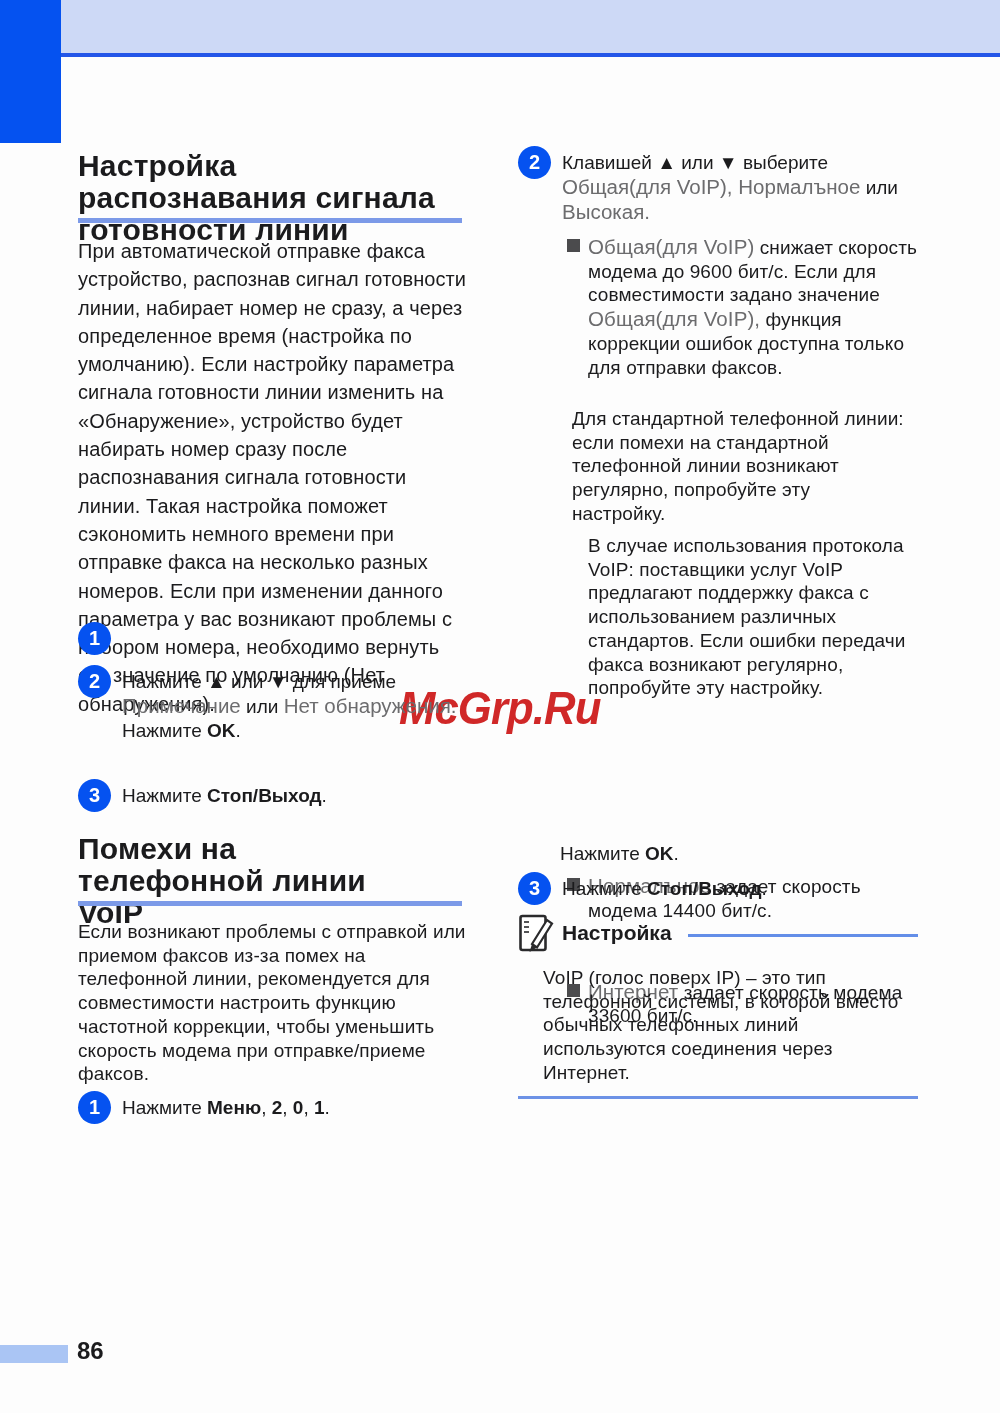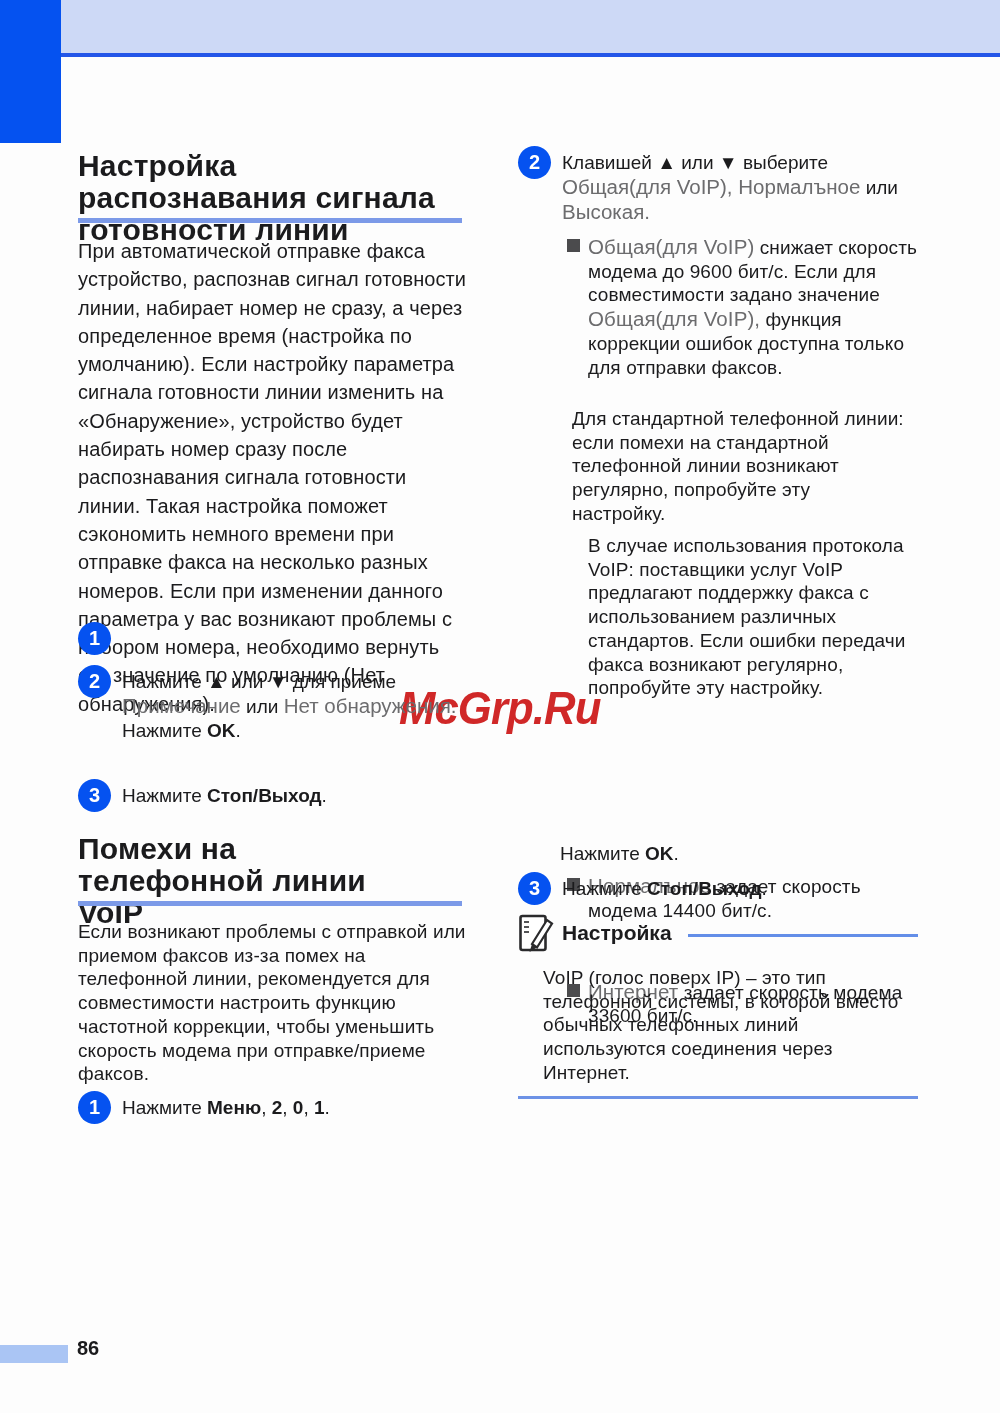--- a/index.html
+++ b/index.html
@@ -31,21 +31,21 @@
   .marker{position:absolute;left:0;top:4px;width:13px;height:13px;background:#4b4b4d;}
   .seg-b{font-weight:700;}
   .seg-m{font-family:Liberation Sans, sans-serif;color:#6c6c6e;font-size:1.08em;}
   .note{width:400px;}
   .note-head{display:flex;align-items:center;}
   .note-title{font-size:21px;font-weight:700;margin-left:8px;white-space:nowrap;}
   .note-head-rule{flex:1;height:3px;background:#638ee8;margin-left:16px;margin-top:4px;}
   .note-body{margin:12px 16px 0 25px;width:372px;}
   .note-bottom-rule{height:3px;background:#6d92e6;margin-top:11px;}
   .footer-bar{position:absolute;left:0;top:1345px;width:68px;height:18px;background:#aac5f4;}
-  .page-number{position:absolute;left:77px;top:1337px;font-size:20px;font-weight:700;}
+  .page-number{position:absolute;left:77px;top:1337px;font-size:24px;font-weight:700;}
 </style>
 </head>
 <body>
 
 <div class="page">
 
   <div class="accent-rect"></div>
   <div class="band"></div>
 
   <div class="watermark">McGrp.Ru</div>

